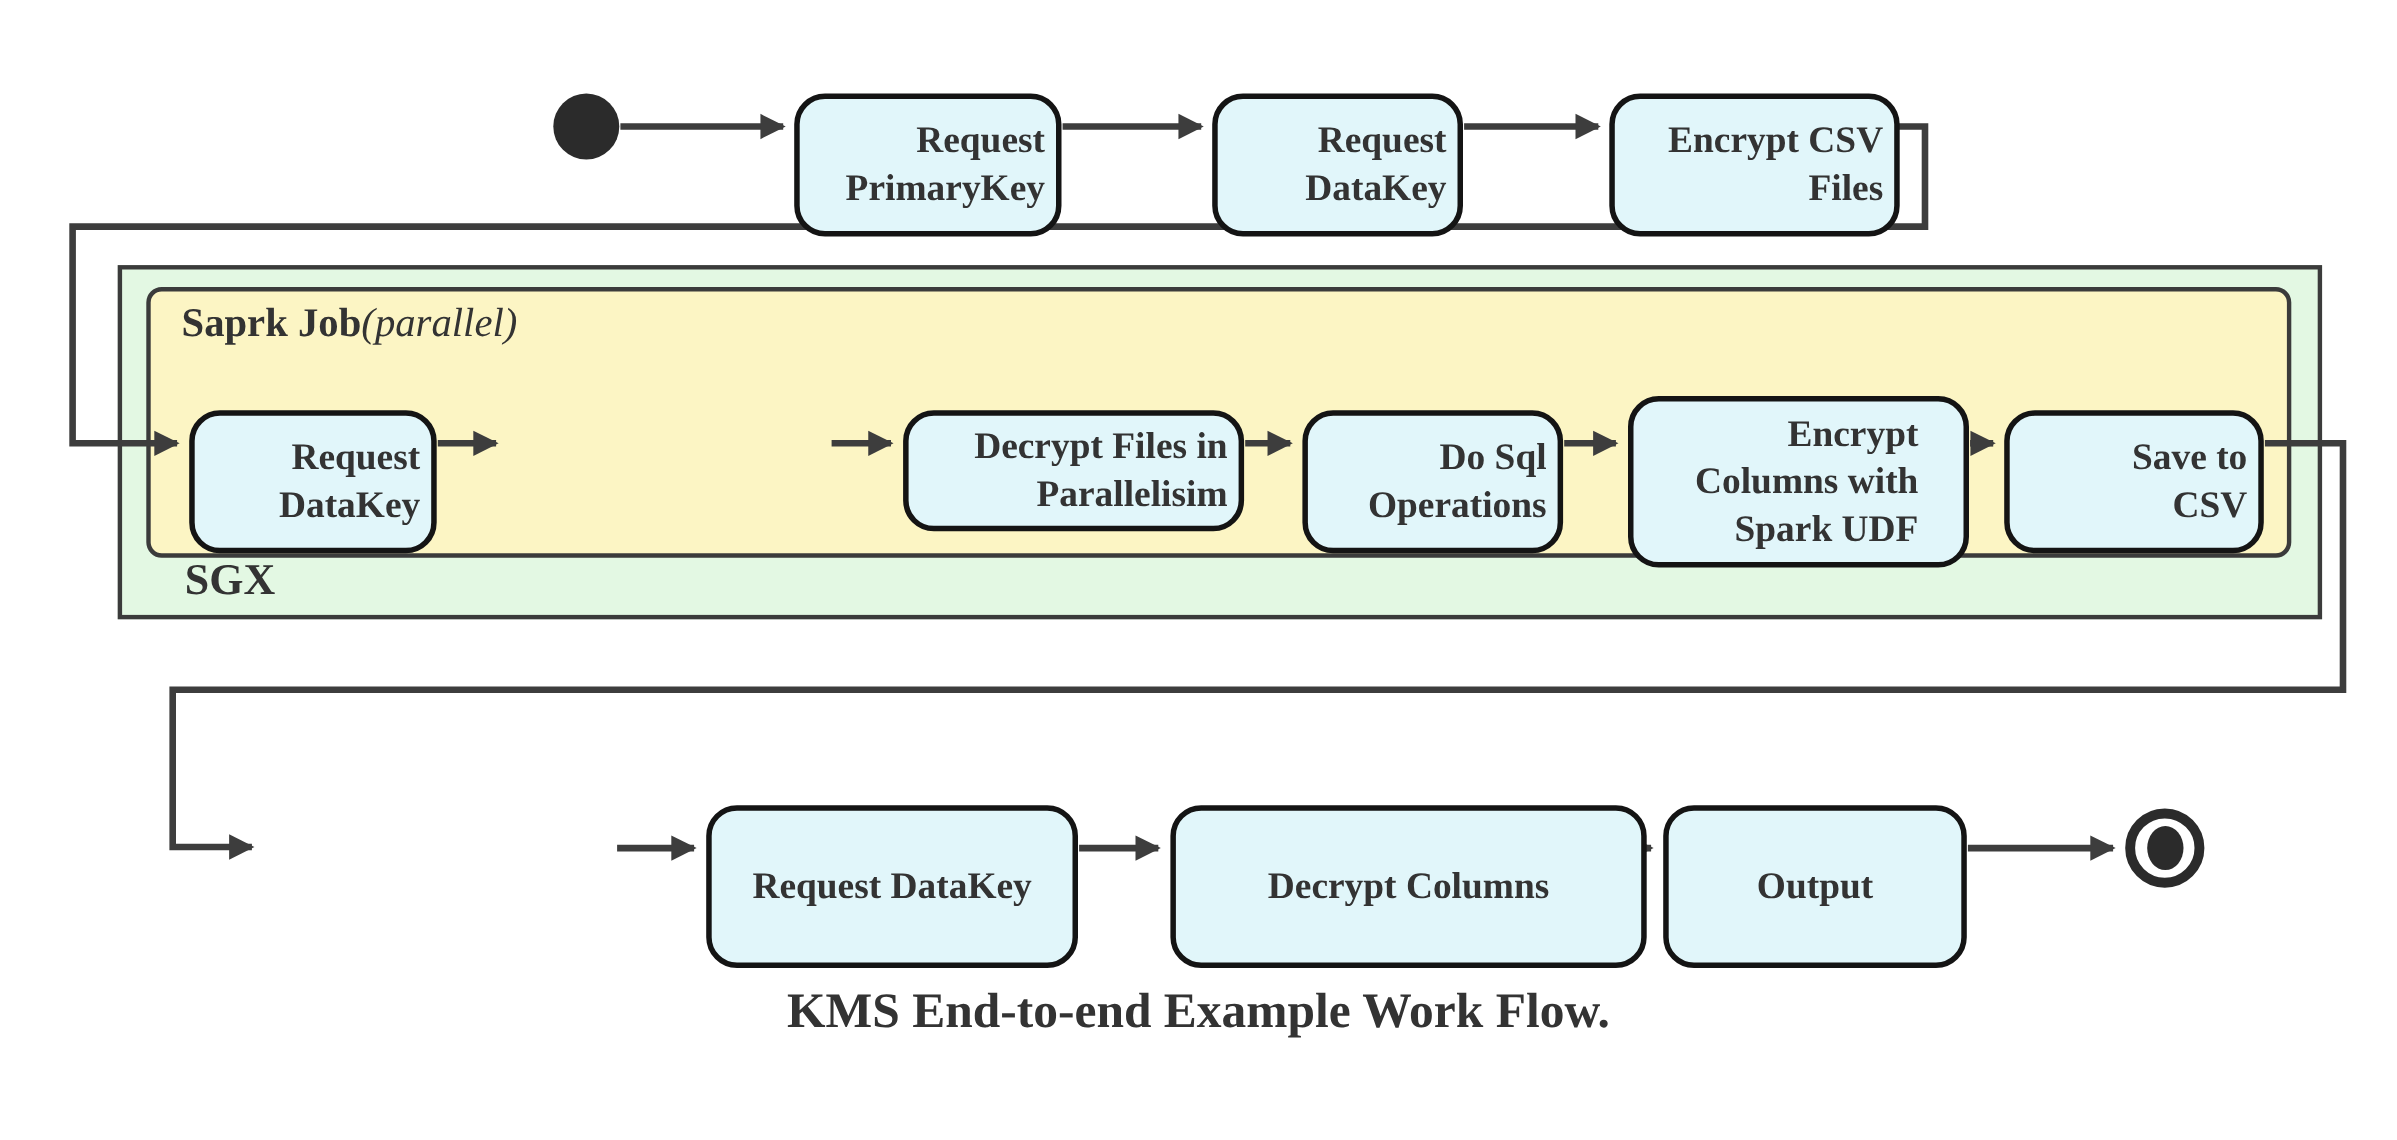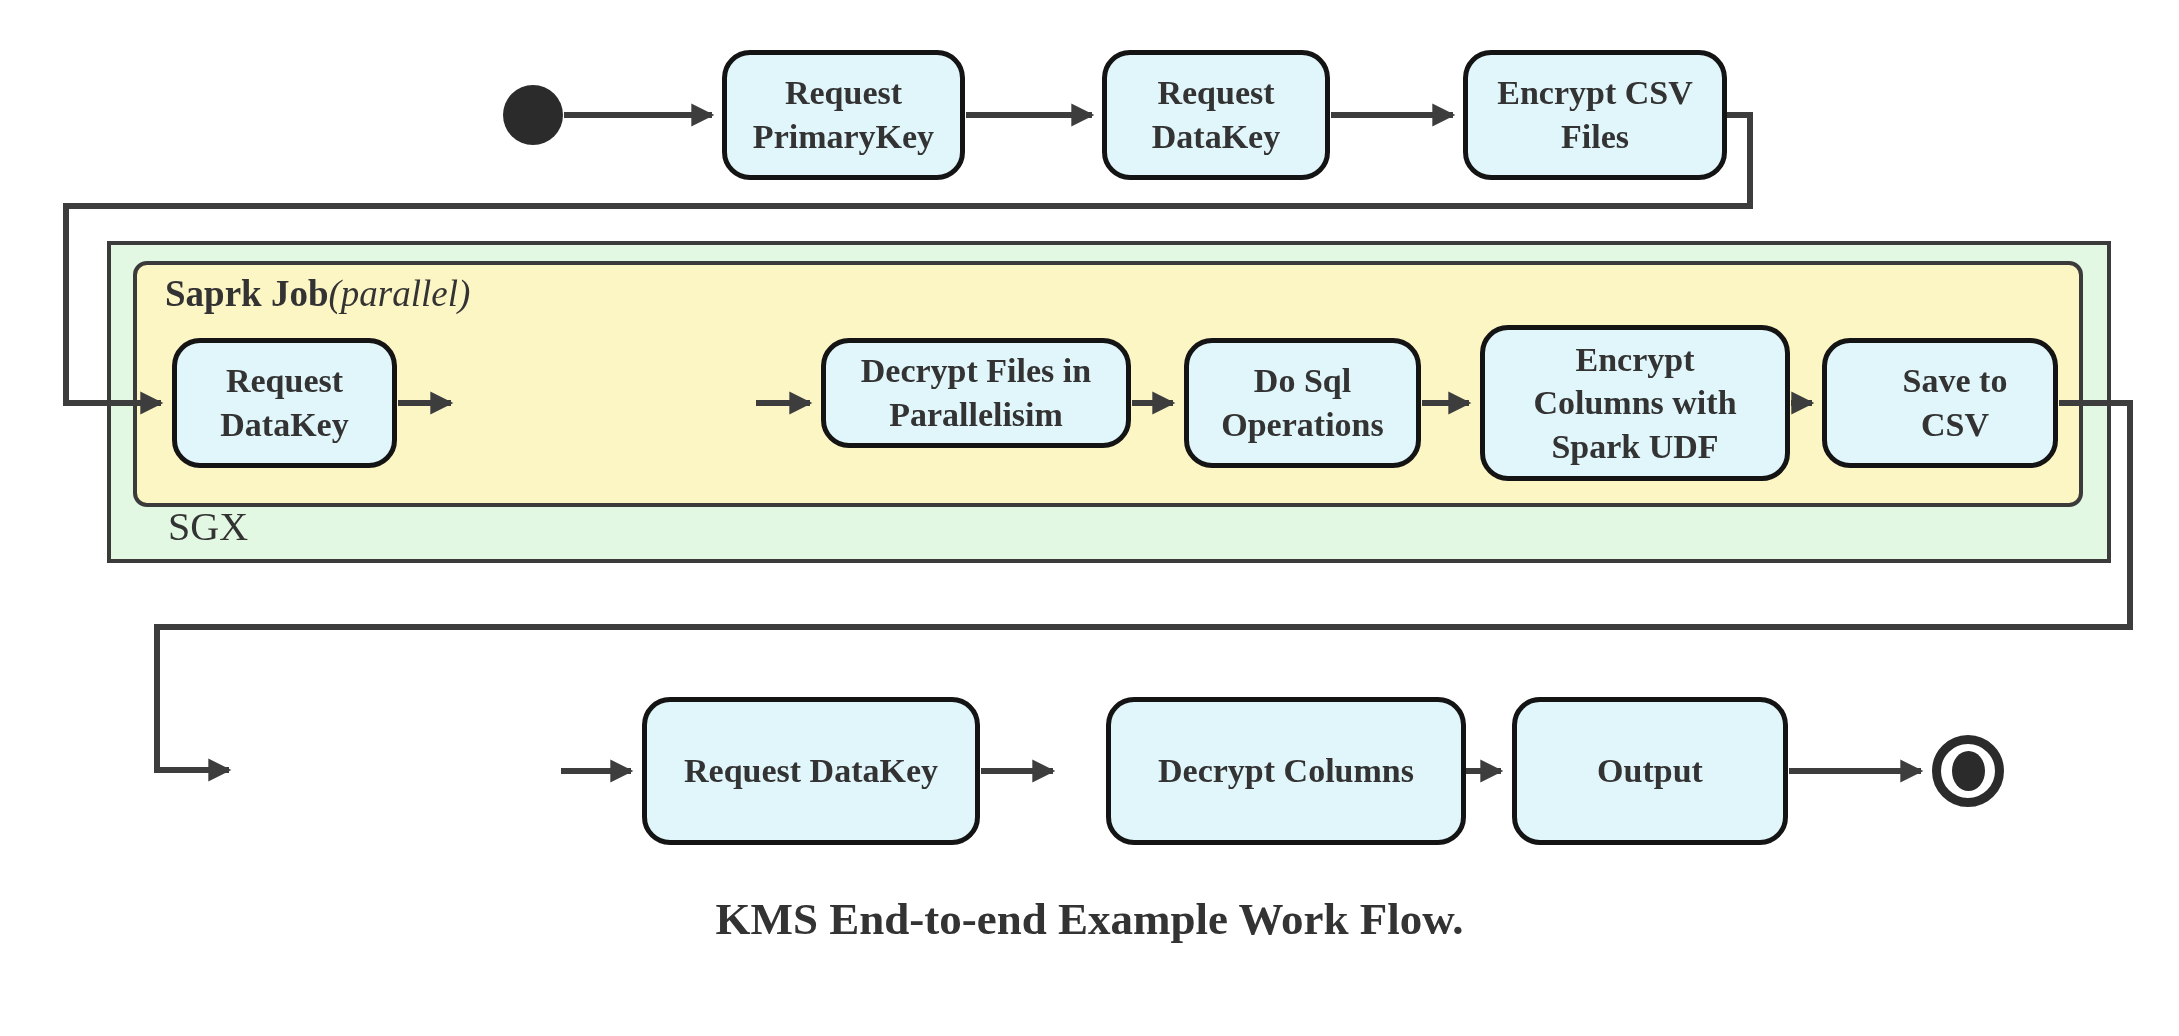--- a/index.html
+++ b/index.html
@@ -45,21 +45,22 @@
   .node {
     position: absolute;
     background: var(--node_fill, #e1f6fa);
     border: 5px solid var(--node_border, #141414);
     border-radius: 28px;
     z-index: 4;
     box-sizing: border-box;
     display: flex;
     align-items: center;
     justify-content: center;
-    text-align: center;
+    text-align: right;
+    margin-top: 35px;
   }
   .node-label {
     font-weight: bold;
     font-size: 34px;
     line-height: 1.28;
     color: var(--text, #333333);
     padding: 0 10px;
   }
   .narrow-label { max-width: 218px; }
   .start-node {
@@ -96,21 +97,21 @@
     color: var(--text, #333333);
     white-space: nowrap;
   }
   .group-title .bold-part { font-weight: bold; }
   .group-title .italic-part { font-style: italic; margin-left: 0; }
   .sgx-label {
     position: absolute;
     left: 168px; top: 503px;
     z-index: 3;
     font-size: 40px;
-    font-weight: normal;
+    font-weight: bold;
     color: var(--text, #333333);
   }
   .caption {
     position: absolute;
     left: 0; top: 893px;
     width: 2179px;
     text-align: center;
     font-size: 45px;
     font-weight: bold;
     color: var(--text, #333333);
@@ -178,21 +179,21 @@
   <div class="node" style="left:1480px; top:325px; width:310px; height:156px;">
     <span class="node-label narrow-label">Encrypt Columns with Spark UDF</span>
   </div>
   <div class="node" style="left:1822px; top:338px; width:236px; height:130px;padding-left:30px;">
     <span class="node-label">Save to CSV</span>
   </div>
 
   <div class="node" style="left:642px; top:697px; width:338px; height:148px;">
     <span class="node-label">Request DataKey</span>
   </div>
-  <div class="node" style="left:1106px; top:697px; width:360px; height:148px;">
+  <div class="node" style="left:1064px; top:697px; width:433px; height:148px;">
     <span class="node-label">Decrypt Columns</span>
   </div>
   <div class="node" style="left:1512px; top:697px; width:276px; height:148px;">
     <span class="node-label">Output</span>
   </div>
 
   <div class="end-node">
     <div class="end-node-core"></div>
   </div>
 

